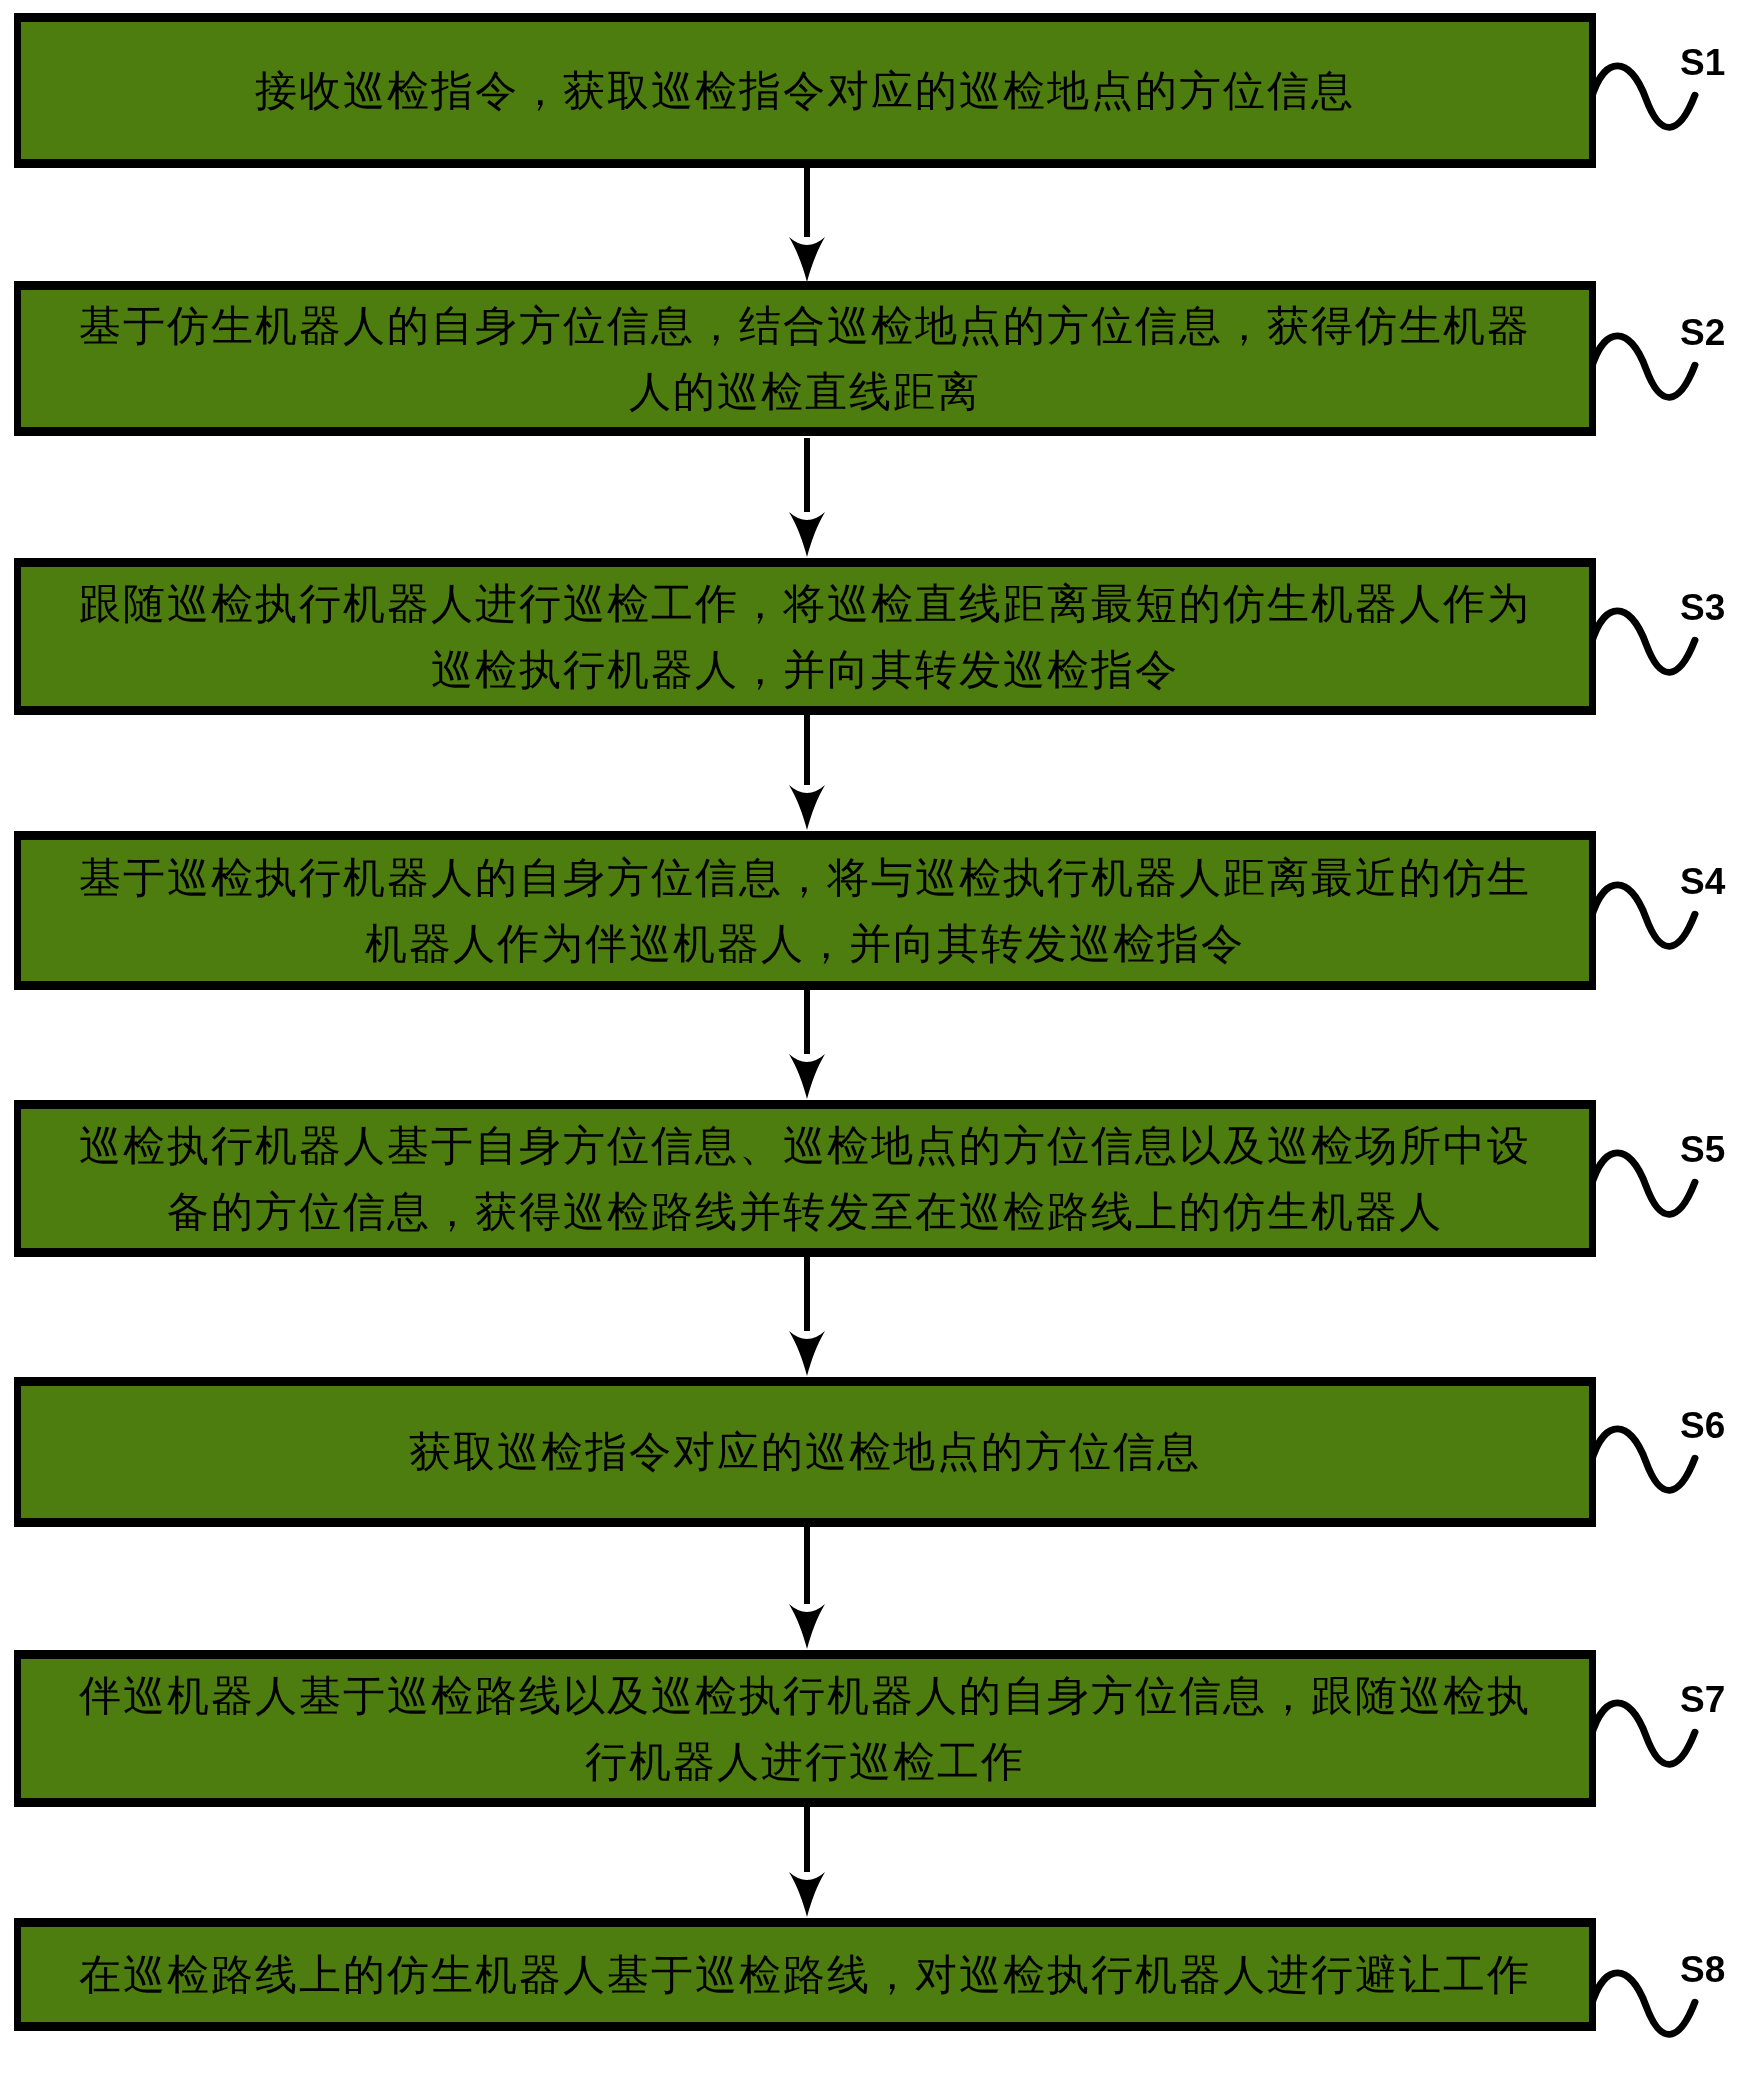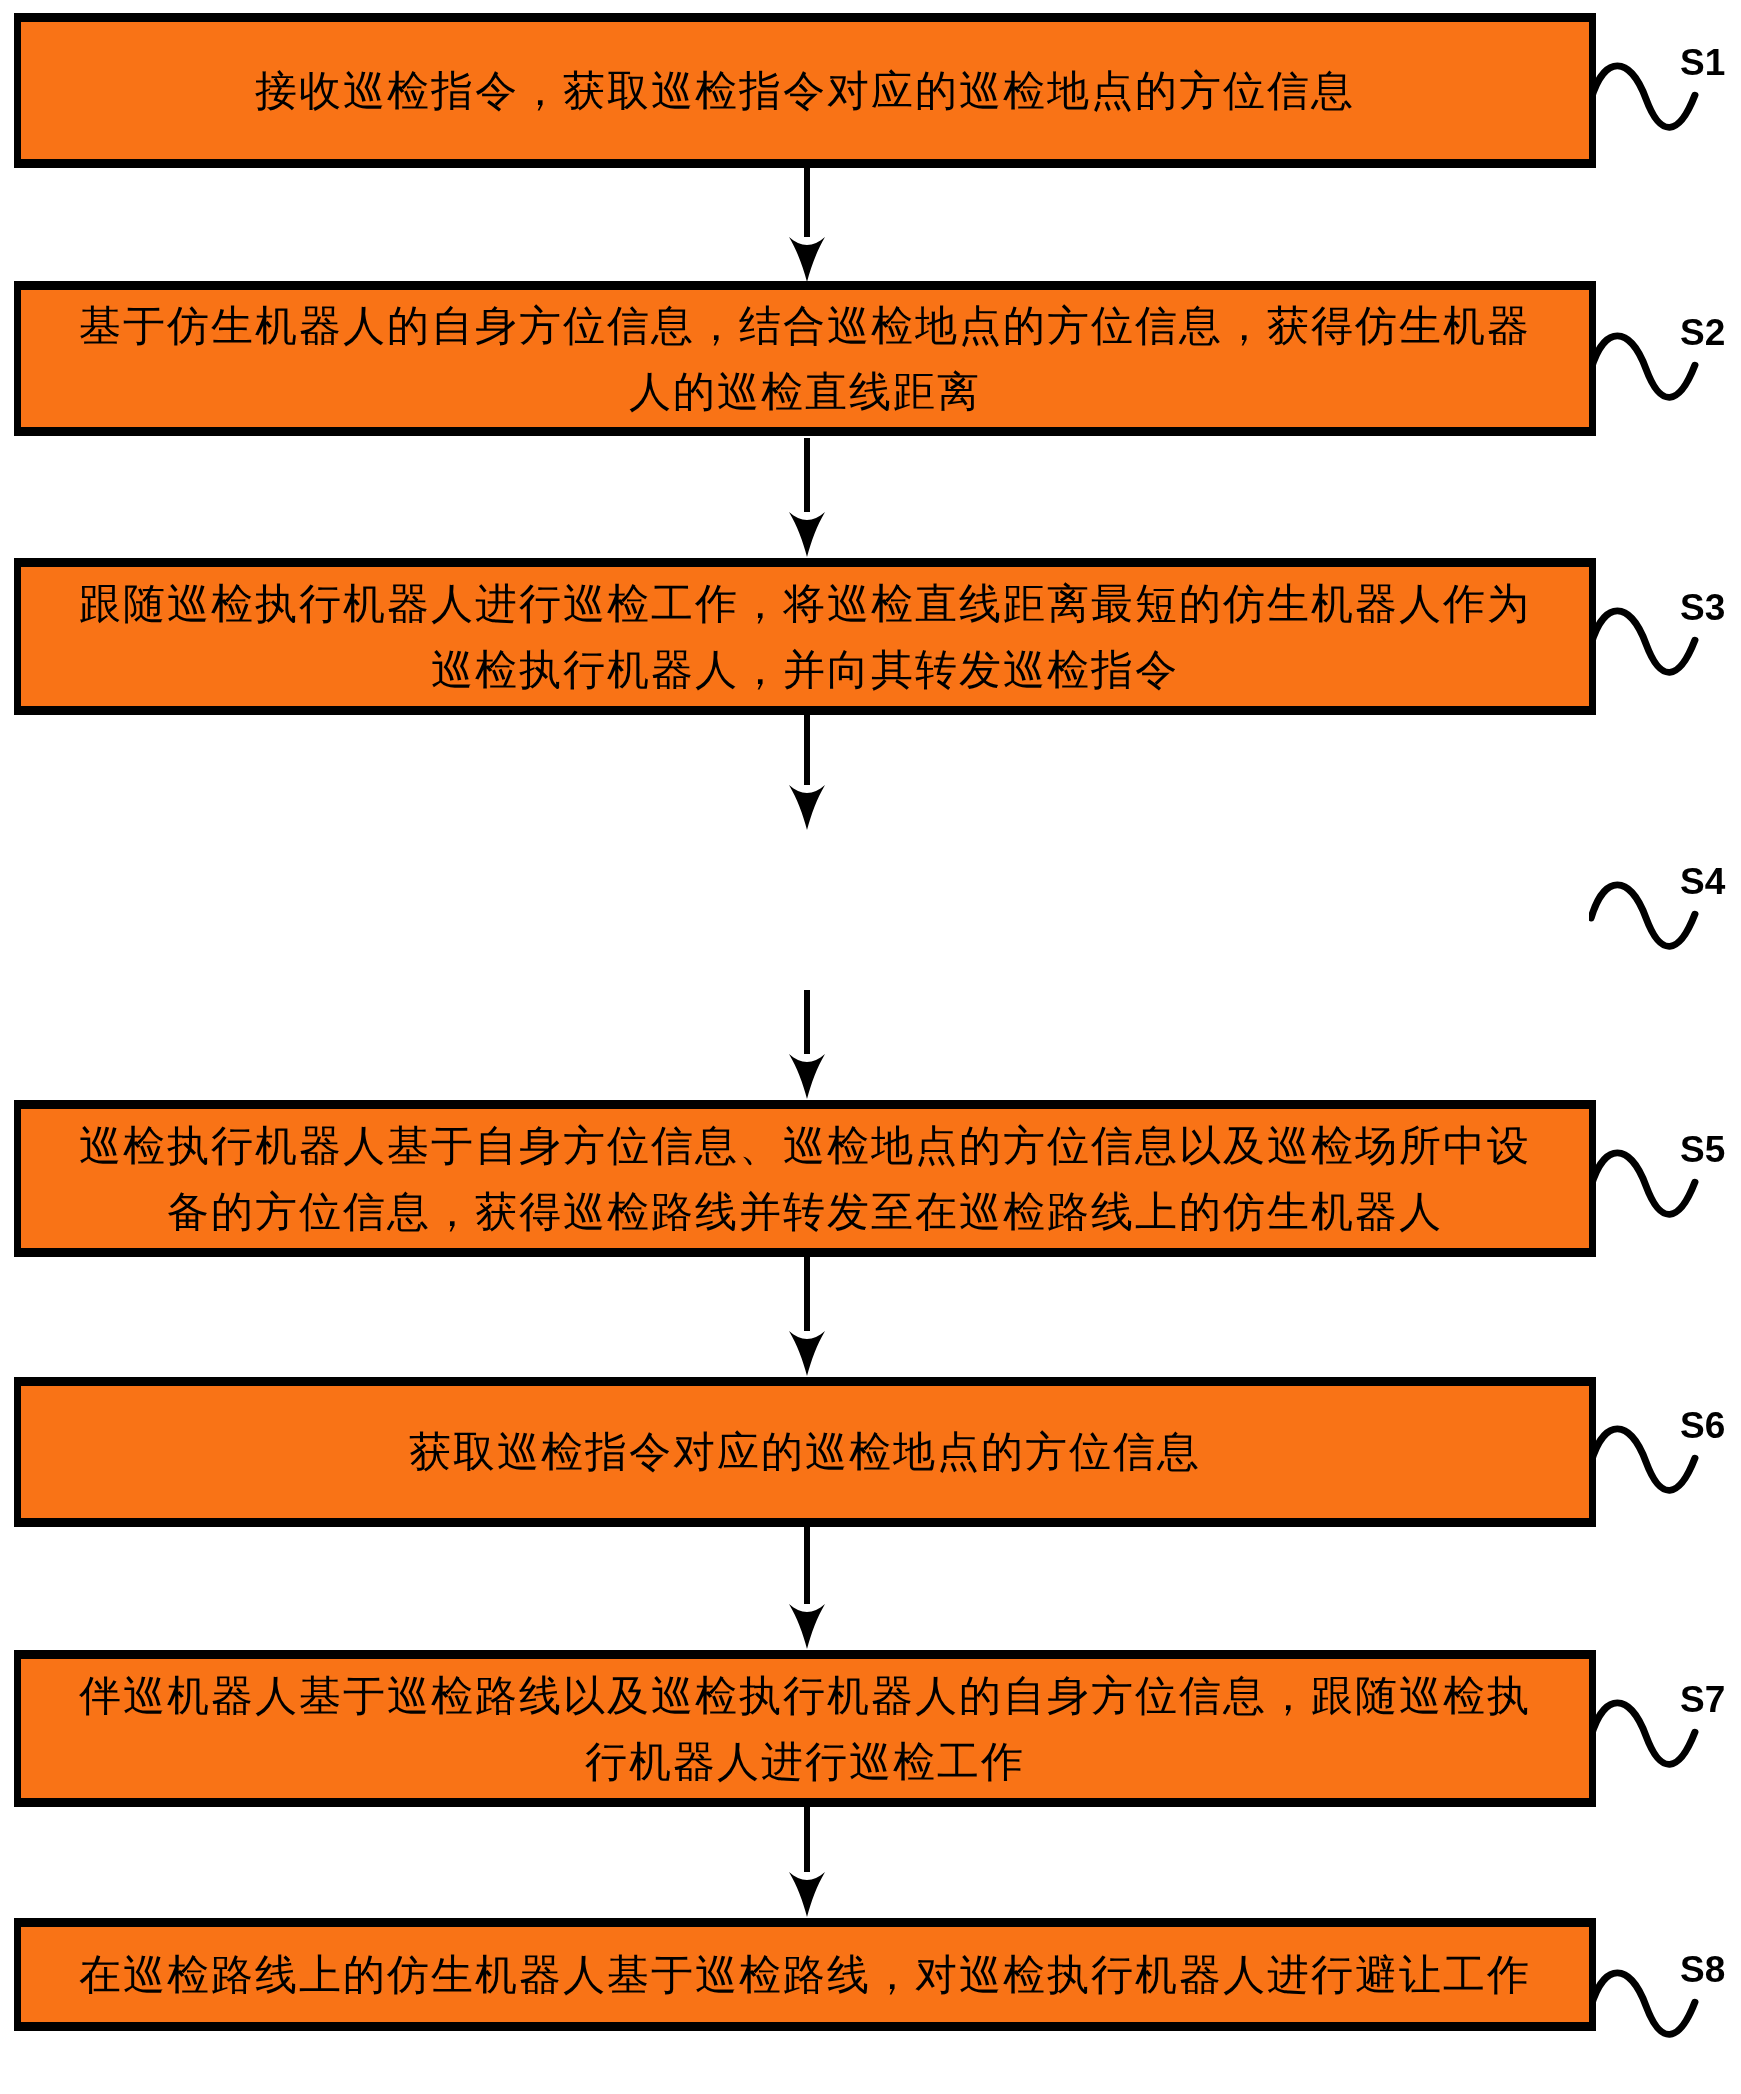--- a/index.html
+++ b/index.html
@@ -16,21 +16,21 @@
     overflow: hidden;
   }
   .box {
     position: absolute;
     left: 14px;
     width: 1582px;
     box-sizing: border-box;
     border: 7px solid #000000;
     border-top-width: 9px;
     border-bottom-width: 9px;
-    background: #f97316;
+    background: #4d7c0f;
     display: flex;
     align-items: center;
     justify-content: center;
     text-align: center;
     padding: 0 38px;
   }
   .box-text {
     font-size: 42px;
     line-height: 66px;
     color: #000000;
@@ -122,20 +122,23 @@
   </svg>
   <div class="step-label" style="top:587px">S3</div>
 
   <div class="arrow" style="top:715px;height:116px">
     <div class="arrow-line"></div>
     <svg class="arrow-head" viewBox="0 0 36 48" preserveAspectRatio="none">
         <path d="M0,0 C12,11 24,11 36,0 C28,14 22,31 18,47 C14,31 8,14 0,0 Z"></path>
       </svg>
   </div>
 
+  <div class="box" style="top:831px;height:159px">
+    <span class="box-text">基于巡检执行机器人的自身方位信息，将与巡检执行机器人距离最近的仿生机器人作为伴巡机器人，并向其转发巡检指令</span>
+  </div>
   <svg class="squiggle" style="top:870px" viewBox="0 0 110 100" preserveAspectRatio="none">
     <path d="M2,50 C15,4 40,4 56,50 C70,90 88,90 104,46"></path>
   </svg>
   <div class="step-label" style="top:861px">S4</div>
 
   <div class="arrow" style="top:990px;height:110px">
     <div class="arrow-line"></div>
     <svg class="arrow-head" viewBox="0 0 36 48" preserveAspectRatio="none">
         <path d="M0,0 C12,11 24,11 36,0 C28,14 22,31 18,47 C14,31 8,14 0,0 Z"></path>
       </svg>

